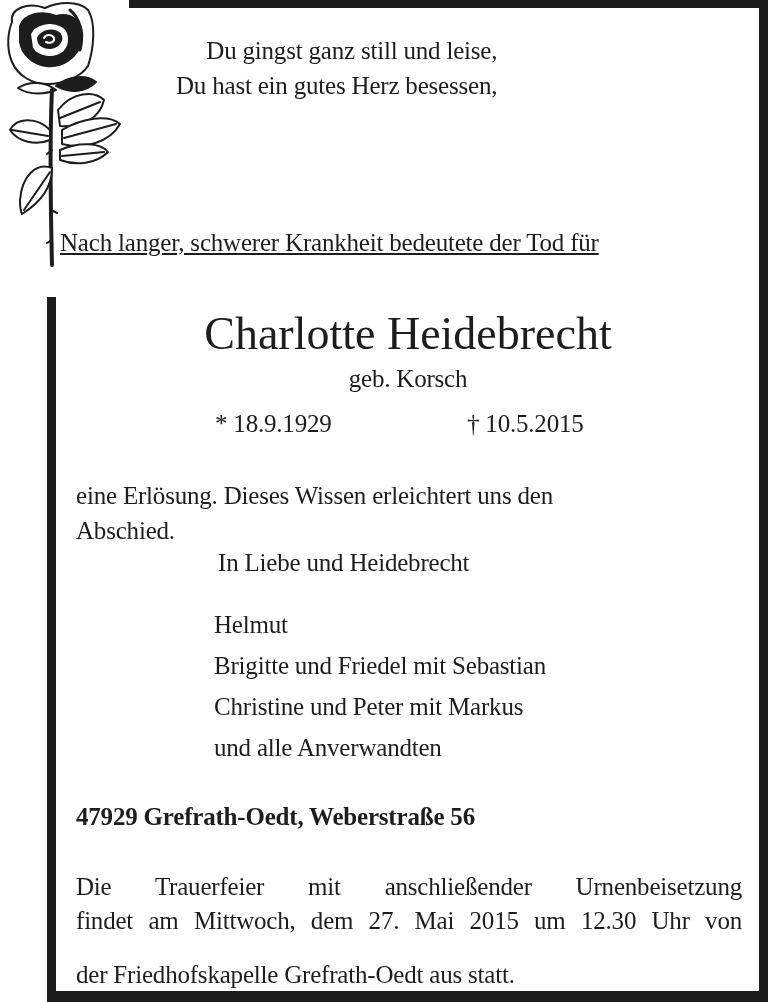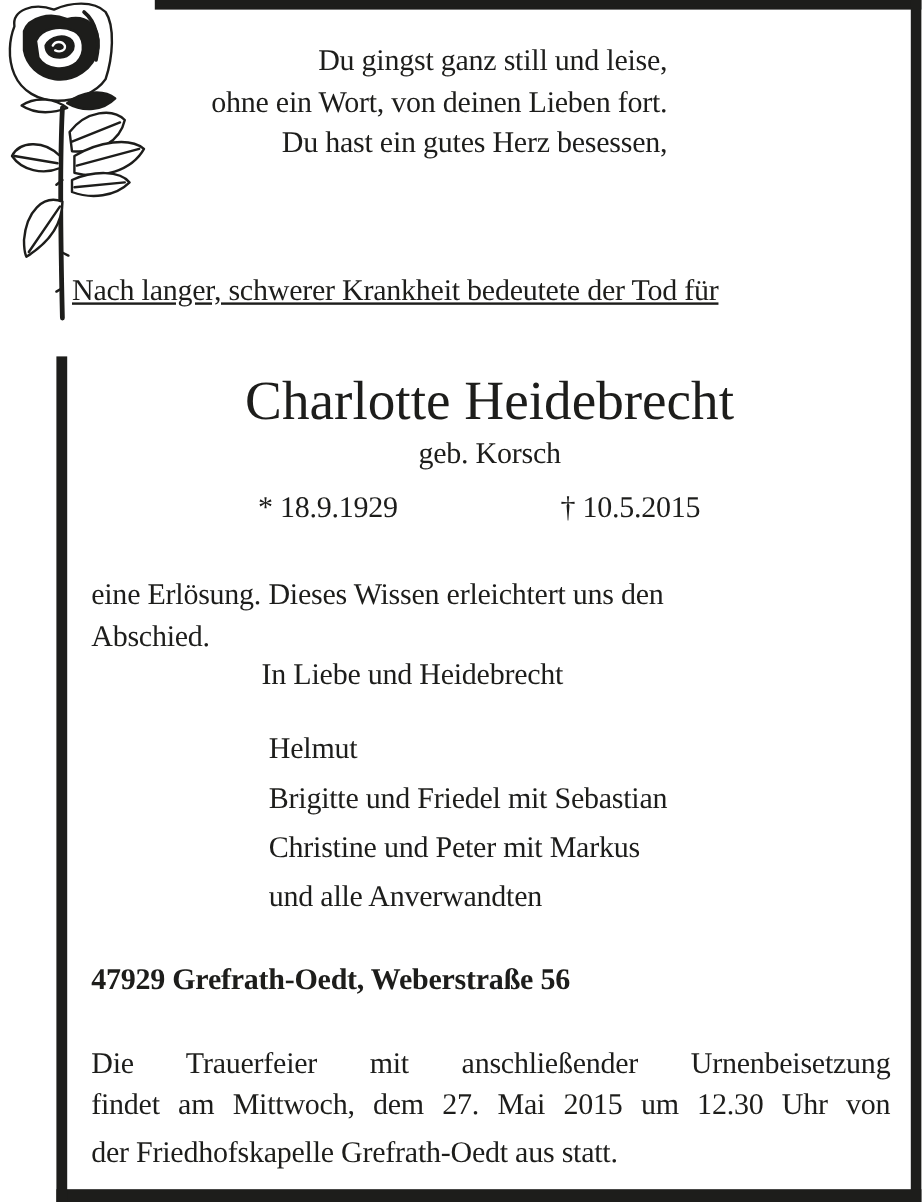--- a/index.html
+++ b/index.html
@@ -19,26 +19,26 @@
   .poem { left: 176px; top: 34px; font-size: 25px; line-height: 34.5px; }
   .poem div { height: 34.5px; text-align: right; }
   .intro { left: 60px; top: 226px; text-decoration: underline; }
   .name { left: 0; width: 816px; text-align: center; top: 306px; font-size: 46px; line-height: 56px; letter-spacing: 0; }
   .maiden { left: 0; width: 816px; text-align: center; top: 362px; font-size: 25px; }
   .born { left: 215px; top: 407px; }
   .died { left: 467px; top: 407px; font-family: Liberation Serif, serif; }
   .relief { left: 76px; top: 478px; line-height: 35px; }
   .relief div { height: 35px; }
   .signoff { left: 218px; top: 546px; }
-  .family { left: 224px; top: 604px; line-height: 41px; }
+  .family { left: 214px; top: 604px; line-height: 41px; }
   .family div { height: 41px; }
   .address { left: 76px; top: 800px; font-weight: bold; }
   .service { left: 76px; top: 870px; width: 666px; white-space: normal; line-height: 34px; }
   .service .justify { text-align: justify; text-align-last: justify; height: 34px; }
-  .service .last { height: 34px; margin-top: 6px; }
+  .service .last { height: 34px; margin-top: 20px; }
 </style>
 </head>
 <body>
 
 <div class="frame-top"></div>
 <div class="frame-right"></div>
 <div class="frame-bottom"></div>
 <div class="frame-left"></div>
 
 <svg class="rose" viewBox="0 0 130 268" xmlns="http://www.w3.org/2000/svg">
@@ -68,21 +68,20 @@
     <path d="M50 130 C36 116 16 118 10 130 C18 142 36 146 50 140 Z" fill="#fff"></path>
     <path d="M12 130 L48 136"></path>
 
     <path d="M52 168 C36 162 22 176 20 200 C20 210 22 214 22 214 C38 204 52 190 52 168 Z" fill="#fff"></path>
     <path d="M24 210 L50 172"></path>
   </g>
 </svg>
 
 <div class="txt poem">
   <div>Du gingst ganz still und leise,</div>
-  <div>ohne ein Wort, von deinen Lieben fort.</div>
   <div>Du hast ein gutes Herz besessen,</div>
 </div>
 
 <div class="txt intro">Nach langer, schwerer Krankheit bedeutete der Tod für</div>
 
 <div class="txt name">Charlotte Heidebrecht</div>
 <div class="txt maiden">geb. Korsch</div>
 <div class="txt born">* 18.9.1929</div>
 <div class="txt died">† 10.5.2015</div>
 

